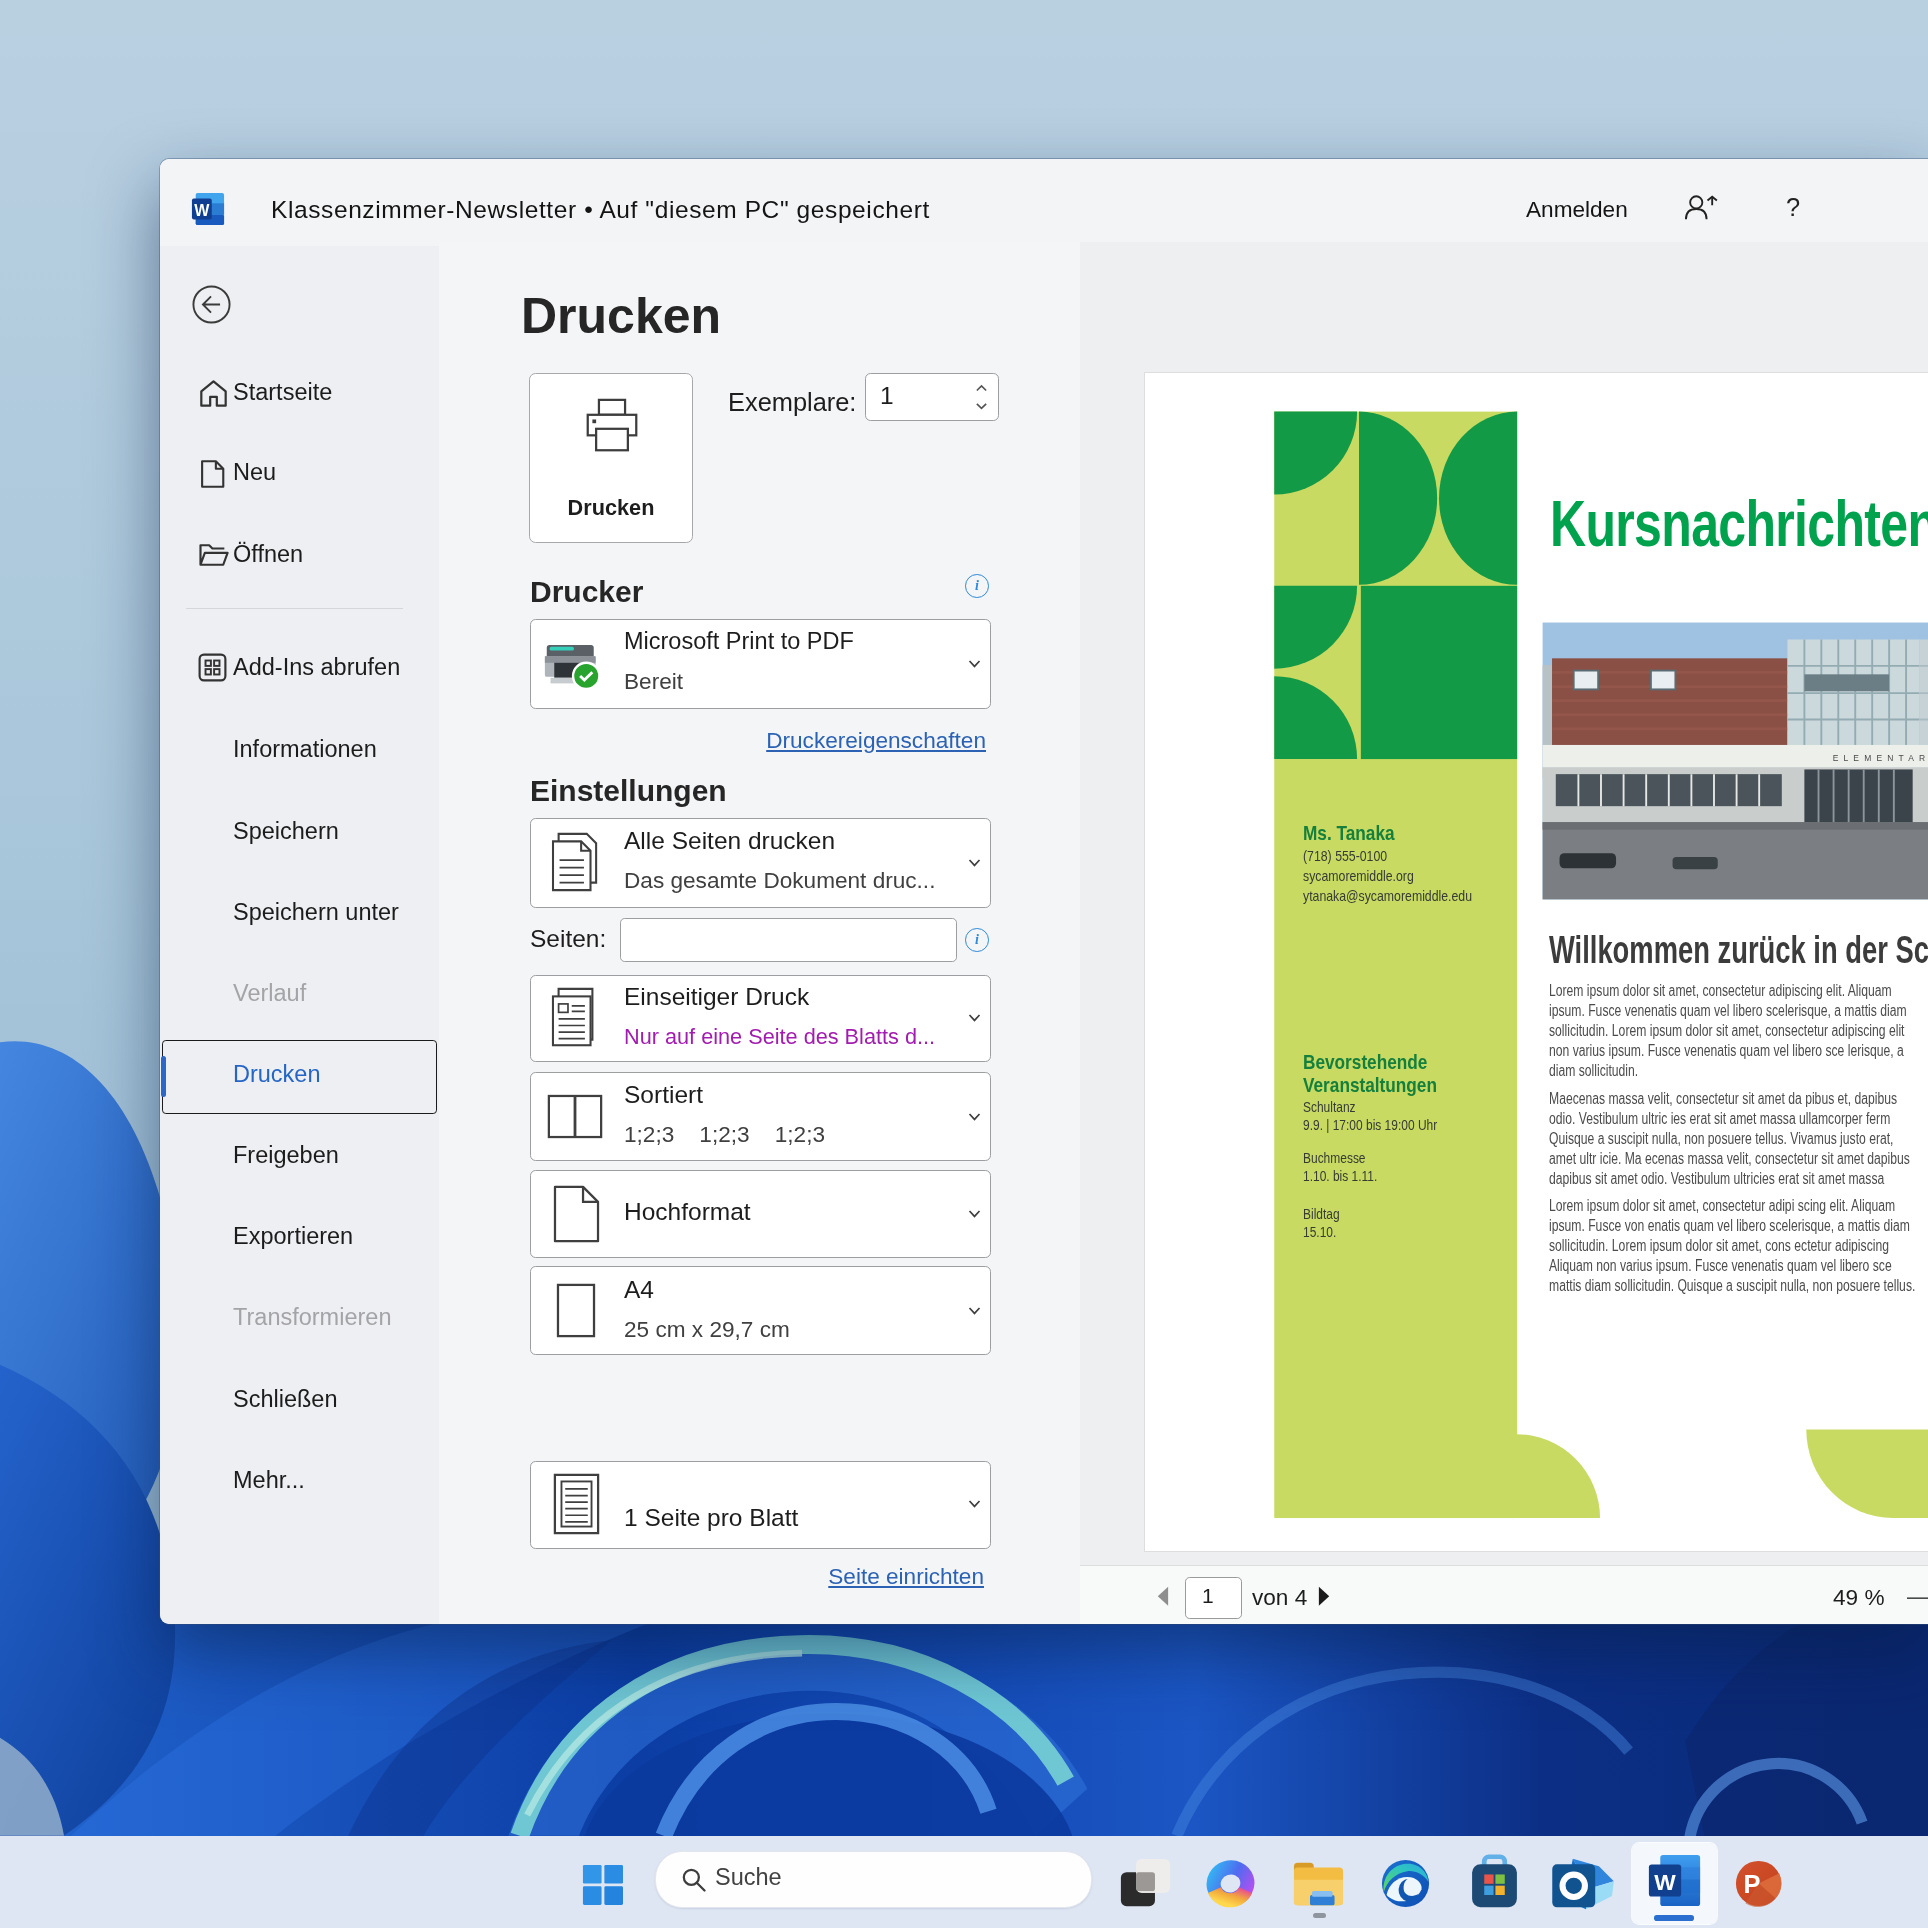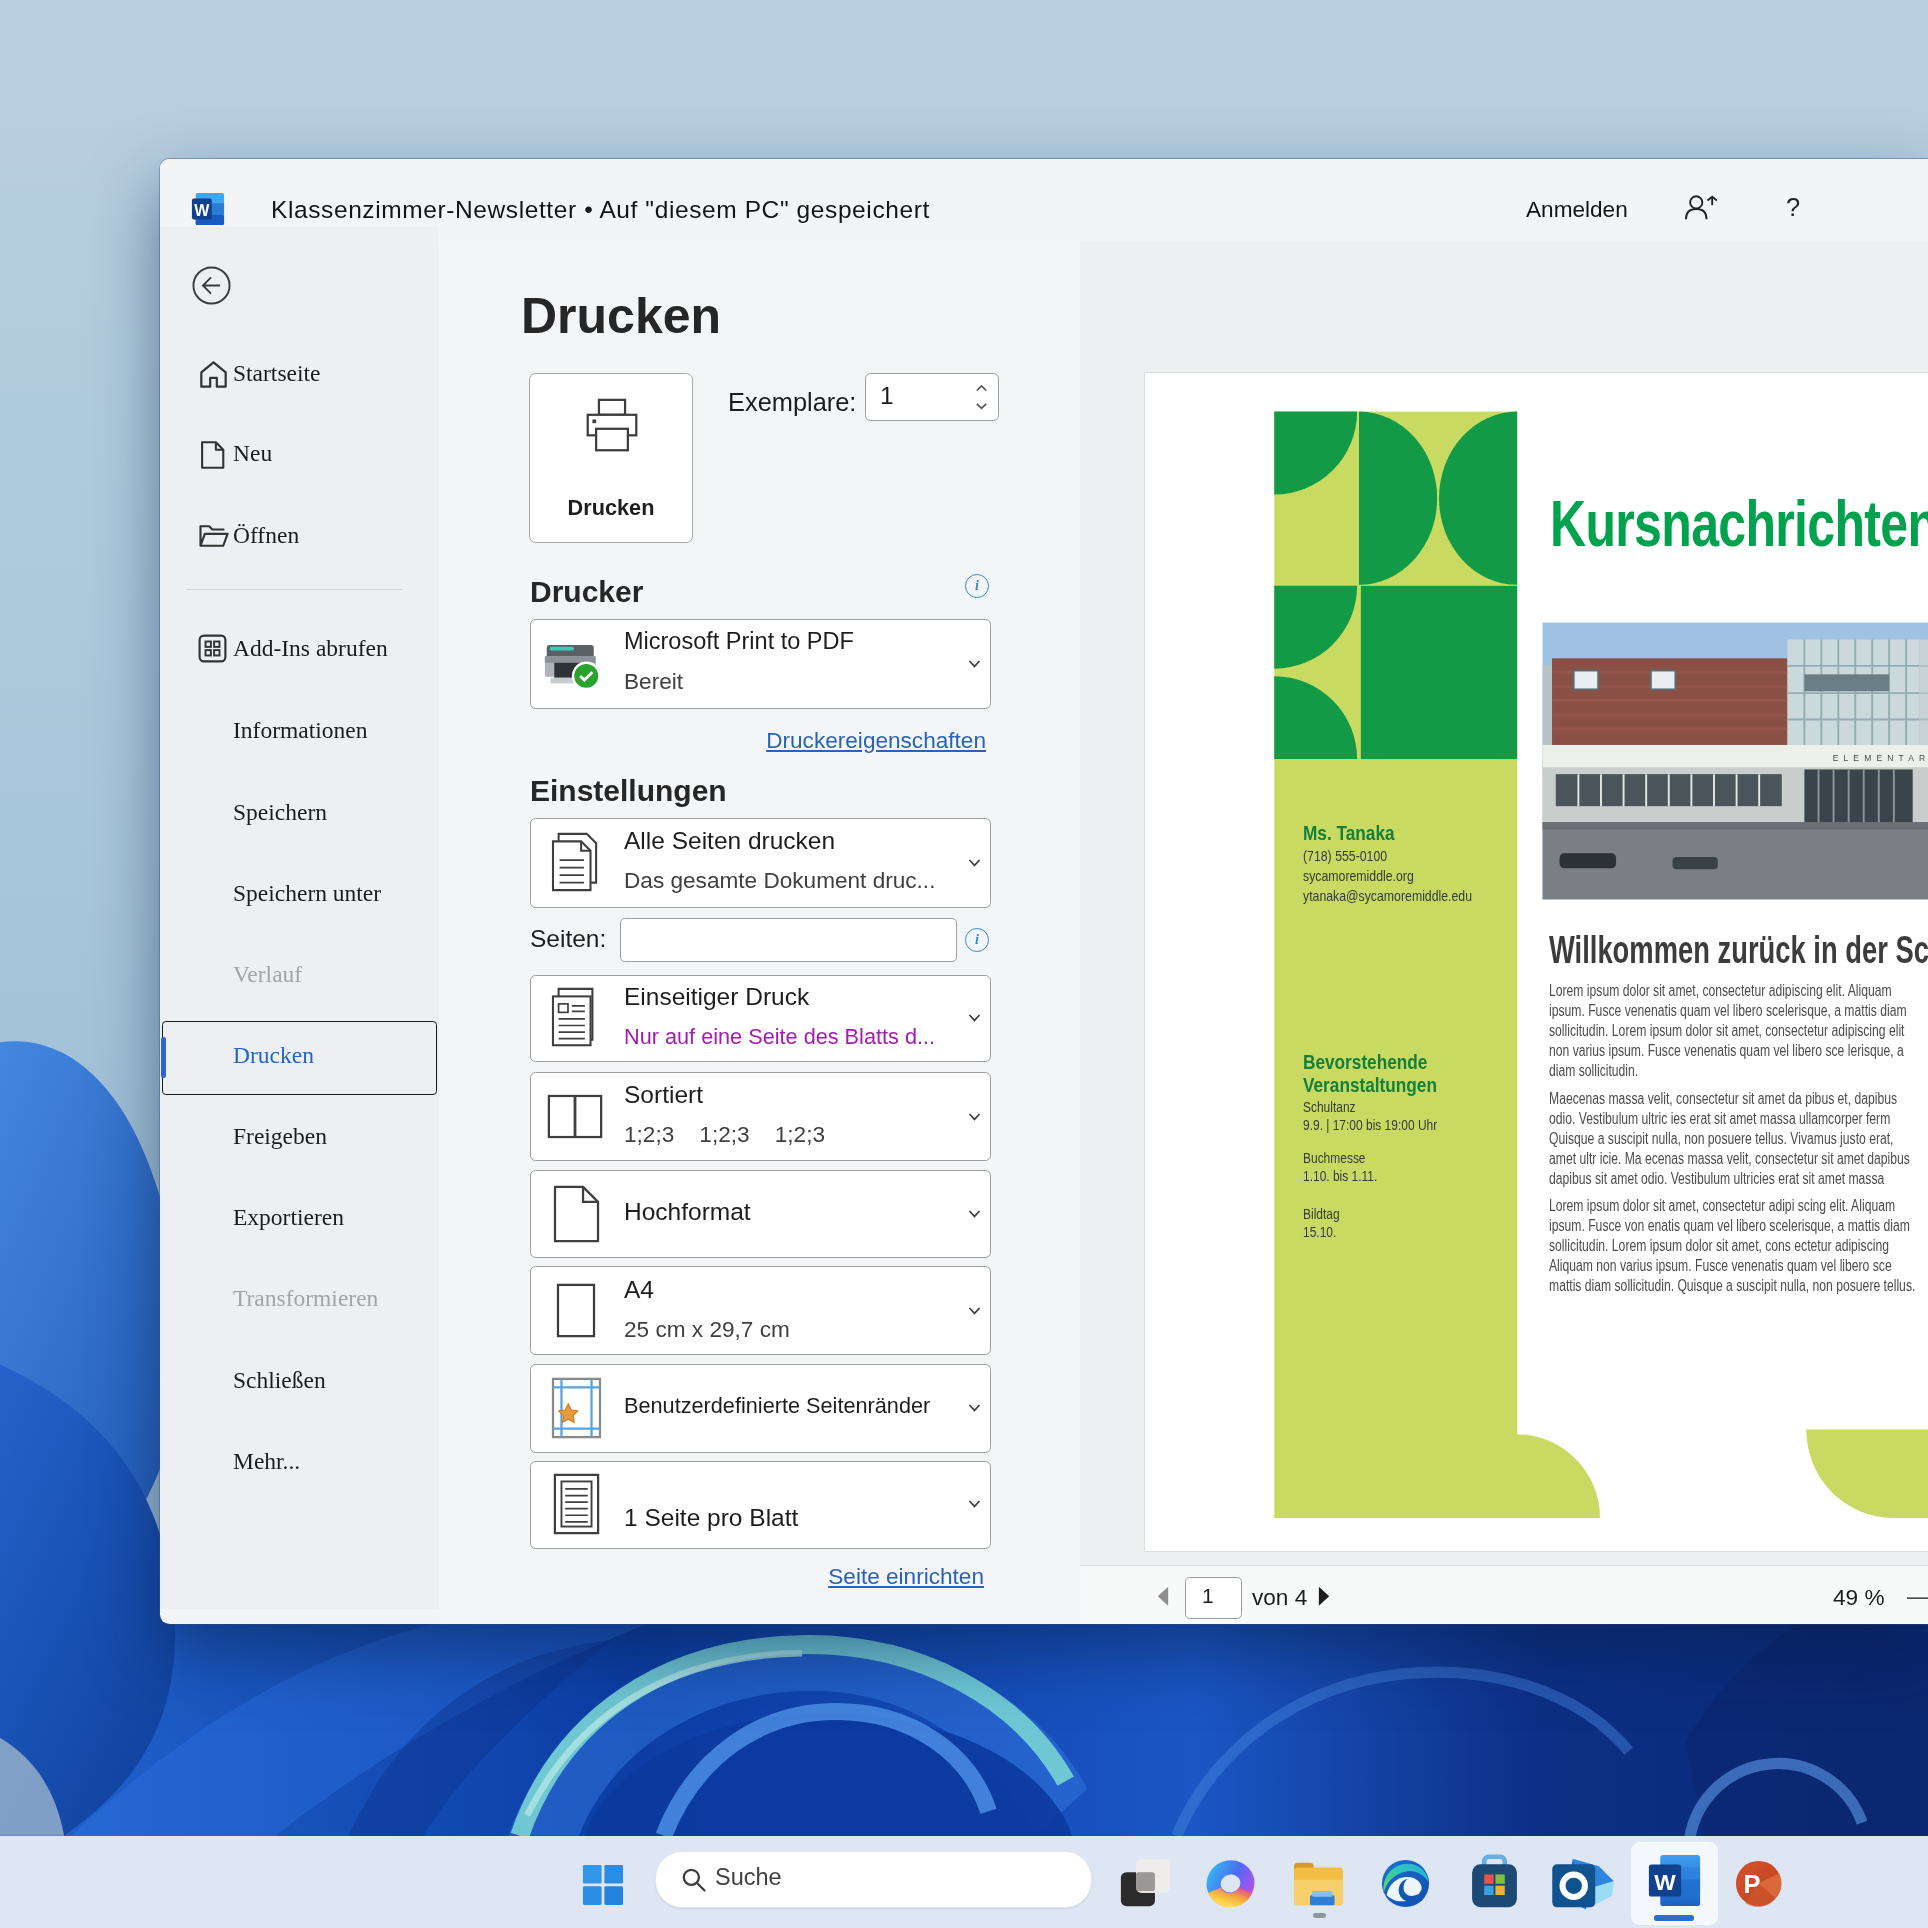--- a/index.html
+++ b/index.html
@@ -1,19 +1,19 @@
 <!DOCTYPE html>
 <html style="font-size:15px"><head><meta charset="utf-8">
 <style>
 html,body{margin:0;padding:0;}
 body{width:1928px;height:1928px;overflow:hidden;position:relative;font-family:"Liberation Sans",sans-serif;background:#aec8db;}
 #wall{position:absolute;left:0;top:0;}
 #win{position:absolute;left:160px;top:159px;width:1768px;height:1465px;background:#f3f4f6;border-radius:9.4px 0 0 9.4px;box-shadow:0 28px 66px rgba(8,30,70,.5),0 0 0 0.9px rgba(70,100,140,.45);overflow:hidden;}
 #titlebar{position:absolute;left:0;top:0;width:100%;height:83px;background:#f3f4f6;}
-#sidebar{position:absolute;left:0;top:68px;width:279px;height:1382px;background:#edeff2;font-family:Liberation Serif, serif;}
+#sidebar{position:absolute;left:0;top:87px;width:279px;height:1382px;background:#edeff2;}
 #main{position:absolute;left:279px;top:83px;width:641px;height:1382px;background:#f4f5f7;}
 #preview{position:absolute;left:920px;top:83px;width:848px;height:1382px;background:#eeeff1;}
 .t{position:absolute;white-space:nowrap;}
 #wicon{position:absolute;left:31px;top:33px;}
 .navtext{font-size:23.5px;color:#1c1c1c;}
 .navgray{font-size:23.5px;color:#a4a4a7;}
 .navrow{position:absolute;left:73px;}
 .navicon{position:absolute;left:38px;}
 #selbox{position:absolute;left:1.9px;top:794px;width:273px;height:72px;border:1.9px solid #1b1b1b;border-radius:3.8px;}
 #selbox .bar{position:absolute;left:-1.9px;top:15px;width:4.7px;height:41px;background:#2d66c8;border-radius:2.8px;}
@@ -230,31 +230,20 @@
    <svg style="position:absolute;left:25.4px;top:16px;" width="40" height="55" viewBox="0 0 42 58">
      <rect x="2" y="2" width="38" height="54" fill="#fff" stroke="#3f3f3f" stroke-width="2.4"></rect>
    </svg>
    <div class="t" style="left:93px;top:8.5px;font-size:24.5px;color:#1d1d1d;">A4</div>
    <div class="t" style="left:93px;top:50px;font-size:22.6px;color:#404040;">25 cm x 29,7 cm</div>
    <svg class="chev" style="left:436px;top:36px;" width="17" height="15" viewBox="0 0 18 16">
         <path d="M3 5 L9 11.5 L15 5" fill="none" stroke="#3f3f3f" stroke-width="2"></path>
       </svg>
  </div>
 
- <div class="box" style="top:1205px;height:87px;">
-   <svg style="position:absolute;left:20px;top:12.2px;" width="51" height="62" viewBox="0 0 54 66">
-     <rect x="2" y="2" width="50" height="62" fill="#fff" stroke="#88898b" stroke-width="2.4"></rect>
-     <path d="M 11 2 l 0 62 M 43 2 l 0 62 M 2 11 l 50 0 M 2 55 l 50 0" stroke="#5aa2e0" stroke-width="2.4"></path>
-     <path d="M 22 40 l 3.4 6.9 l 7.6 1.1 l -5.5 5.4 l 1.3 7.6 l -6.8 -3.6 l -6.8 3.6 l 1.3 -7.6 l -5.5 -5.4 l 7.6 -1.1 Z" fill="#e89b3c" stroke="#d07f1e" stroke-width="1.5" transform="translate(-2,-8) scale(.92)"></path>
-   </svg>
-   <div class="t" style="left:93px;top:28px;font-size:21.7px;color:#1d1d1d;">Benutzerdefinierte Seitenränder</div>
-   <svg class="chev" style="left:436px;top:35px;" width="17" height="15" viewBox="0 0 18 16">
-        <path d="M3 5 L9 11.5 L15 5" fill="none" stroke="#3f3f3f" stroke-width="2"></path>
-      </svg>
- </div>
 
  <div class="box" style="top:1302px;height:86px;">
    <svg style="position:absolute;left:21.7px;top:11.3px;" width="47" height="62" viewBox="0 0 50 66">
      <rect x="2" y="2" width="46" height="62" fill="#fff" stroke="#3f3f3f" stroke-width="2.4"></rect>
      <rect x="9" y="9" width="32" height="48" fill="none" stroke="#3f3f3f" stroke-width="2"></rect>
      <path d="M 13 17 l 24 0 M 13 24 l 24 0 M 13 31 l 24 0 M 13 38 l 24 0 M 13 45 l 24 0 M 13 52 l 24 0" stroke="#3f3f3f" stroke-width="1.8"></path>
    </svg>
    <div class="t" style="left:93px;top:26px;font-size:24.5px;color:#1d1d1d;margin-top:16px;">1 Seite pro Blatt</div>
    <svg class="chev" style="left:436px;top:34px;" width="17" height="15" viewBox="0 0 18 16">
         <path d="M3 5 L9 11.5 L15 5" fill="none" stroke="#3f3f3f" stroke-width="2"></path>

